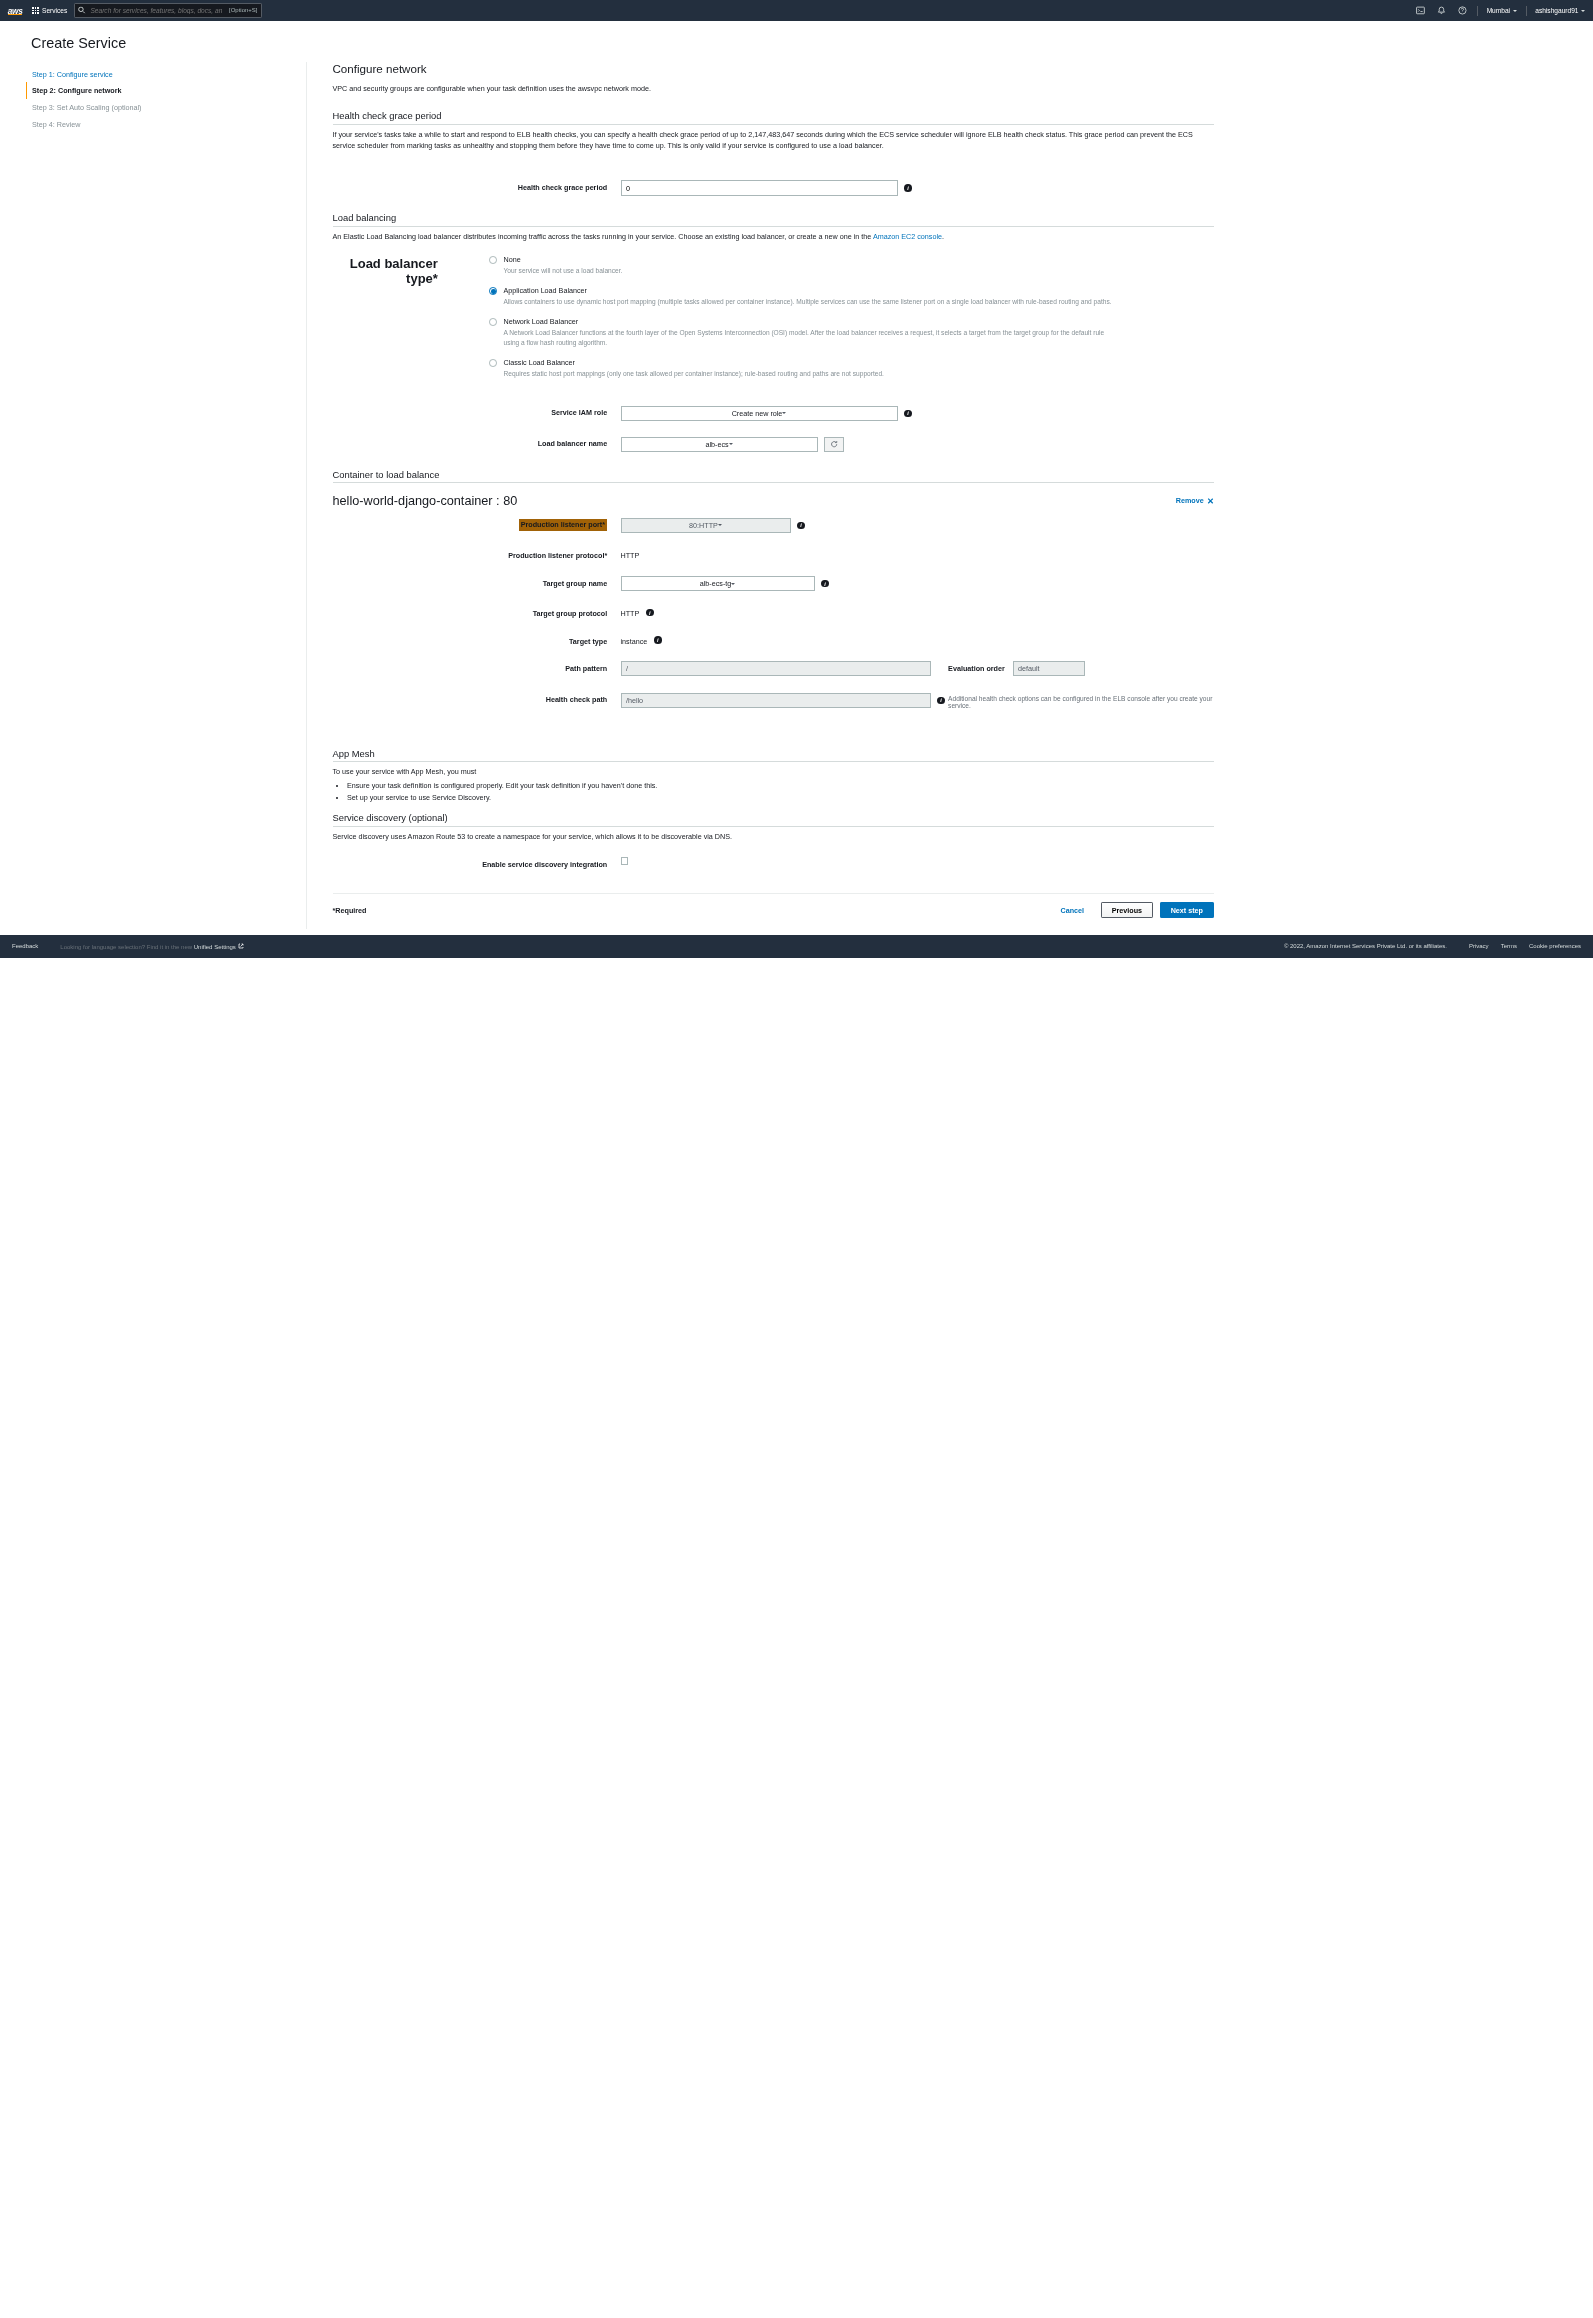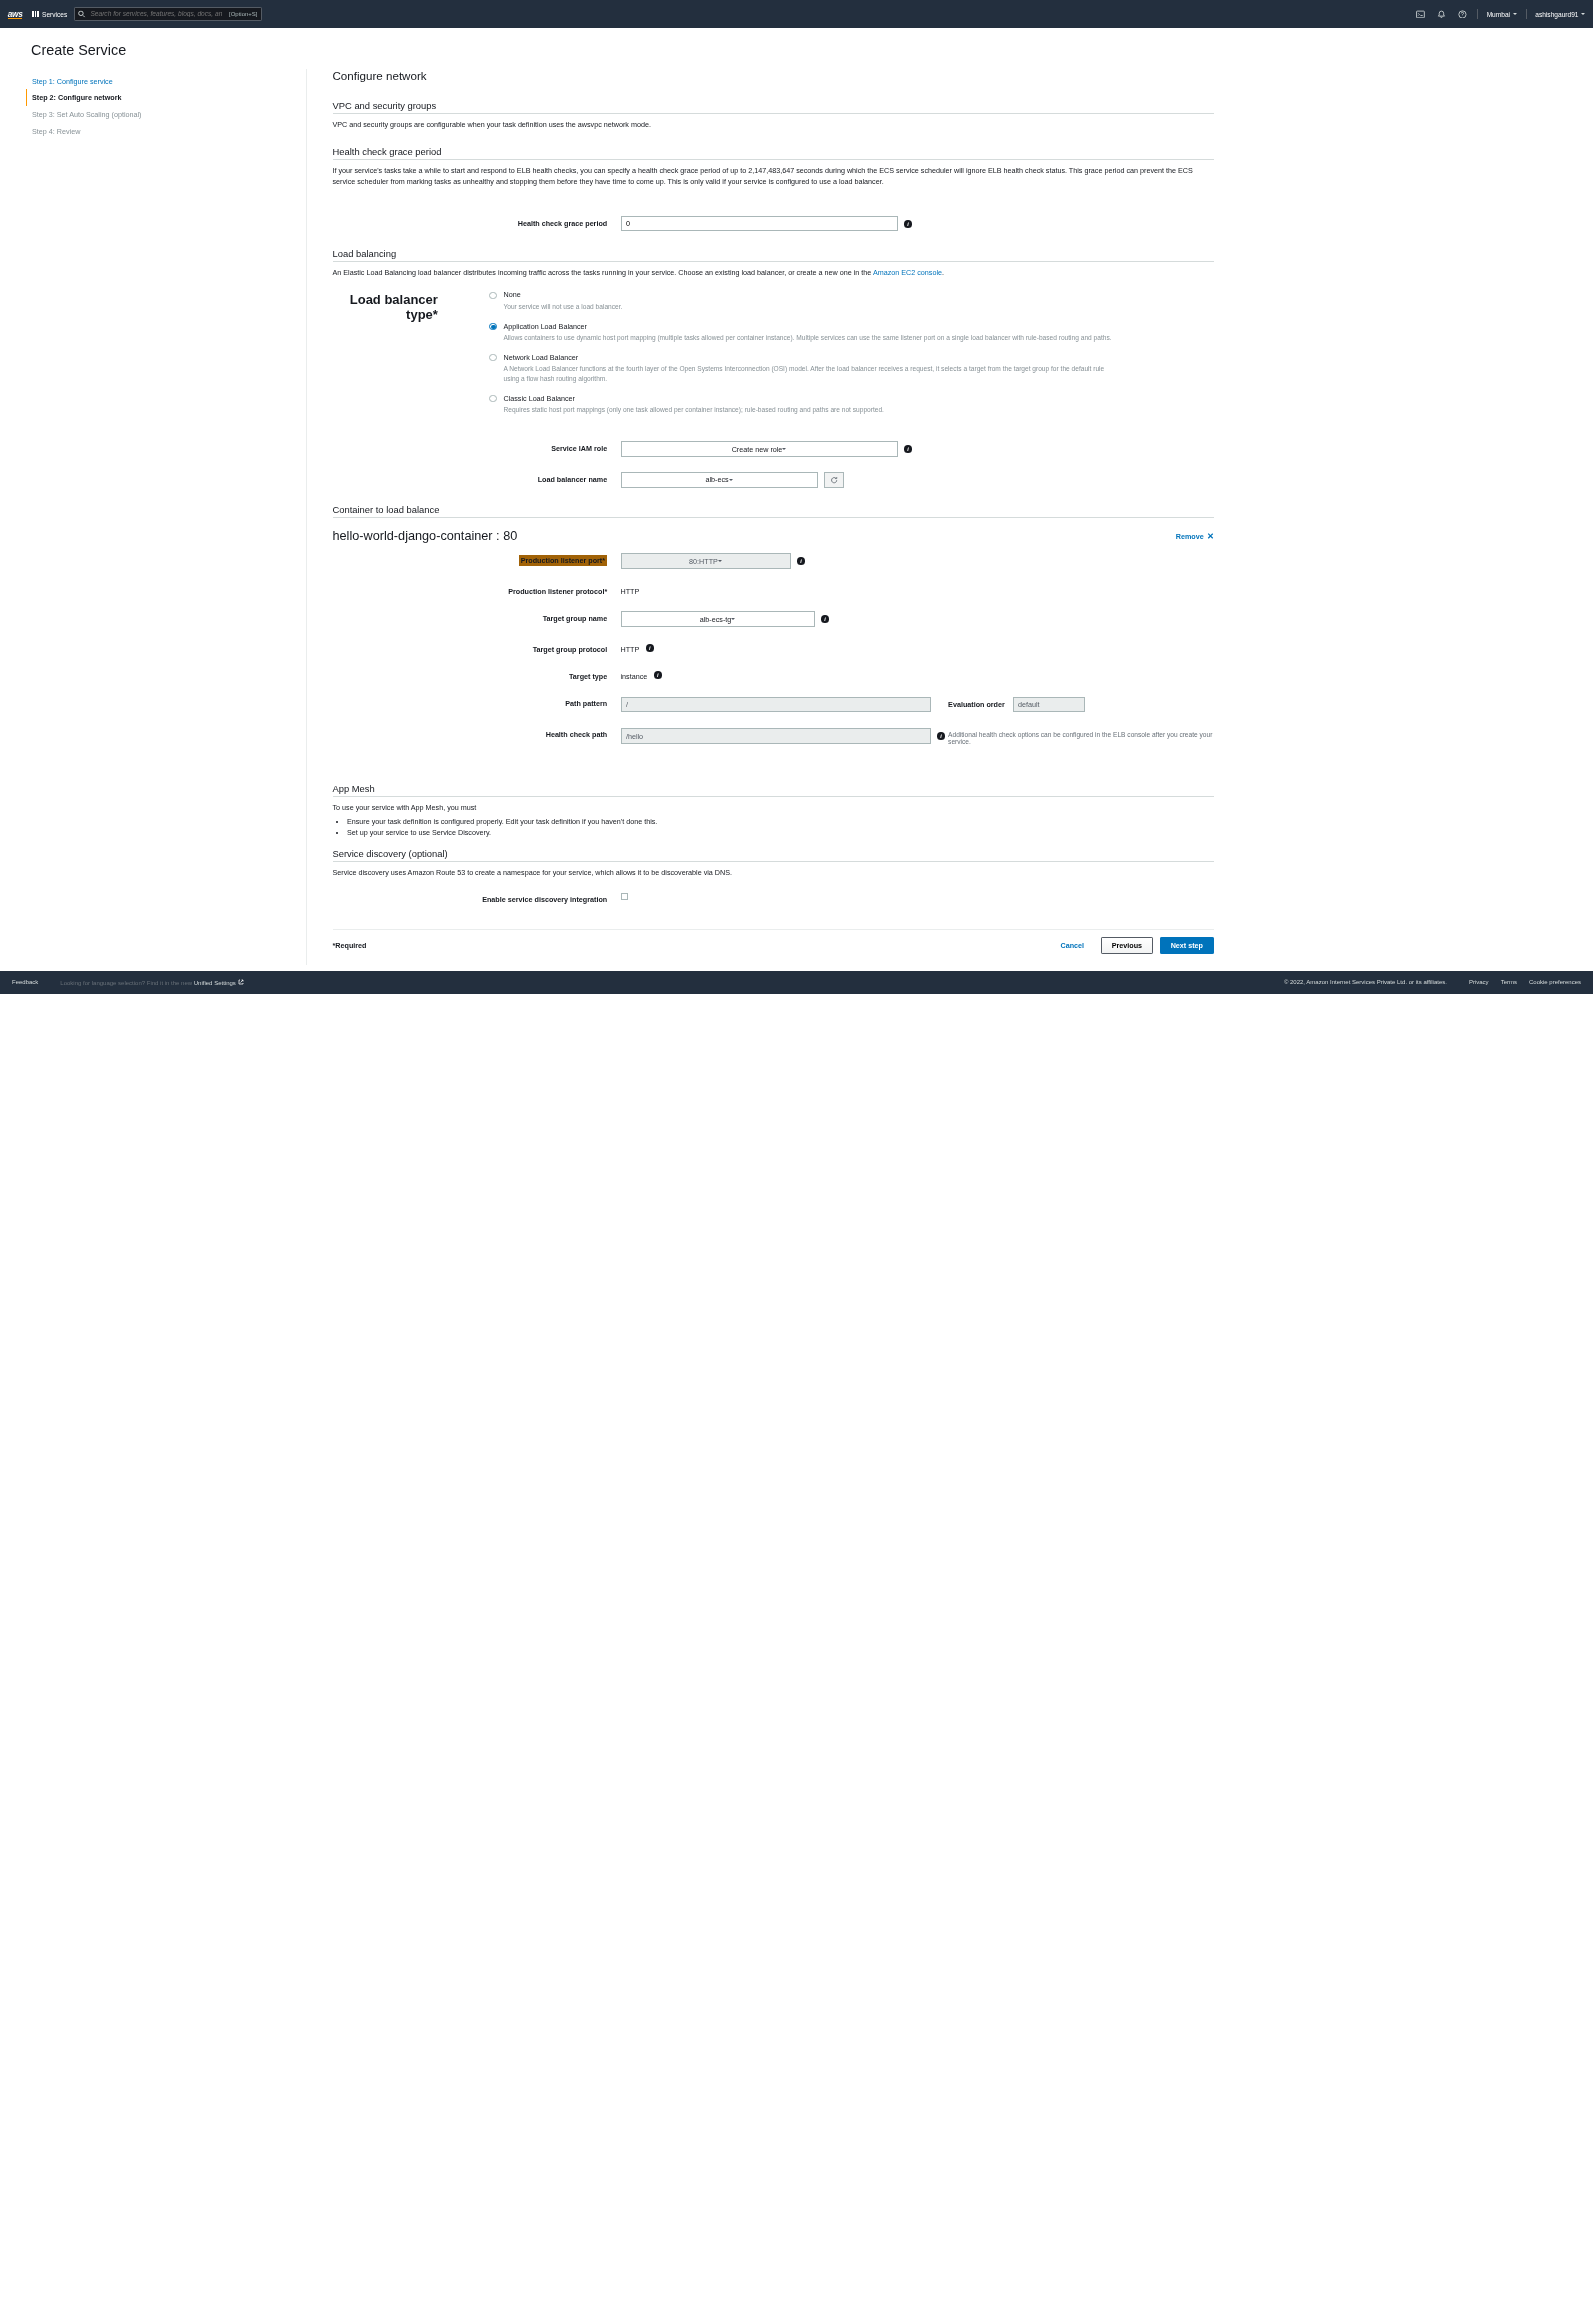--- a/index.html
+++ b/index.html
@@ -1,20 +1,20 @@
 <!DOCTYPE html>
 <html style="font-size:8.9px"><head>
 <meta charset="utf-8">
 <style>
 * { box-sizing: border-box; margin: 0; padding: 0; }
 body { font-family: "Amazon Ember", "Helvetica Neue", Arial, sans-serif; font-size: 7.2px; color: #16191f; background: #fff; }
 a { color: #0073bb; text-decoration: none; }
 
 
-.top-nav { background: #232f3e; height: 28px; display: flex; align-items: center; padding: 0 7.7px; color: #fff; font-size: 6.6px; }
+.top-nav { background: #232f3e; height: 21px; display: flex; align-items: center; padding: 0 7.7px; color: #fff; font-size: 6.6px; }
 .aws-logo { font-weight: bold; font-style: italic; font-size: 8.3px; margin-right: 10px; letter-spacing: -0.3px; }
 .aws-logo .underline { border-bottom: 1.7px solid #ff9900; display: inline-block; line-height: 0.7; }
 .services-btn { display: flex; align-items: center; gap: 3.3px; margin-right: 6.6px; }
 .grid-icon { display: inline-grid; grid-template-columns: repeat(3,1.7px); grid-gap: 0.6px; }
 .grid-icon span { width: 1.7px; height: 1.7px; background: #fff; }
 .search-wrap { position: relative; flex: 0 0 auto; }
 .search-wrap svg { position: absolute; left: 4.4px; top: 50%; transform: translateY(-50%); }
 .search-input { background: #16191f; border: 0.6px solid #545b64; color: #d5dbdb; width: 188px; height: 14.4px; padding: 0 39px 0 15.5px; font-size: 6.6px; font-style: italic; border-radius: 1.1px; }
 .search-shortcut { position: absolute; right: 4.4px; top: 50%; transform: translateY(-50%); color: #aab7b8; font-size: 6px; }
 .nav-spacer { flex: 1; }
@@ -162,21 +162,20 @@
     <div class="sidebar">
       <div class="step-item link">Step 1: Configure service</div>
       <div class="step-item active">Step 2: Configure network</div>
       <div class="step-item">Step 3: Set Auto Scaling (optional)</div>
       <div class="step-item">Step 4: Review</div>
     </div>
 
     <div class="main">
       <h2 class="section-title">Configure network</h2>
 
-      <h3 class="sub-title sub-title-first">VPC and security groups</h3>
       <p class="desc">VPC and security groups are configurable when your task definition uses the awsvpc network mode.</p>
 
       <h3 class="sub-title">Health check grace period</h3>
       <p class="desc">If your service's tasks take a while to start and respond to ELB health checks, you can specify a health check grace period of up to 2,147,483,647 seconds during which the ECS service scheduler will ignore ELB health check status. This grace period can prevent the ECS service scheduler from marking tasks as unhealthy and stopping them before they have time to come up. This is only valid if your service is configured to use a load balancer.</p>
       <div class="form-row" style="padding-top:22px;">
         <div class="form-label">Health check grace period</div>
         <div class="form-field">
           <input type="text" style="width: 277px;" value="0">
           <span class="info-icon">i</span>
         </div>

